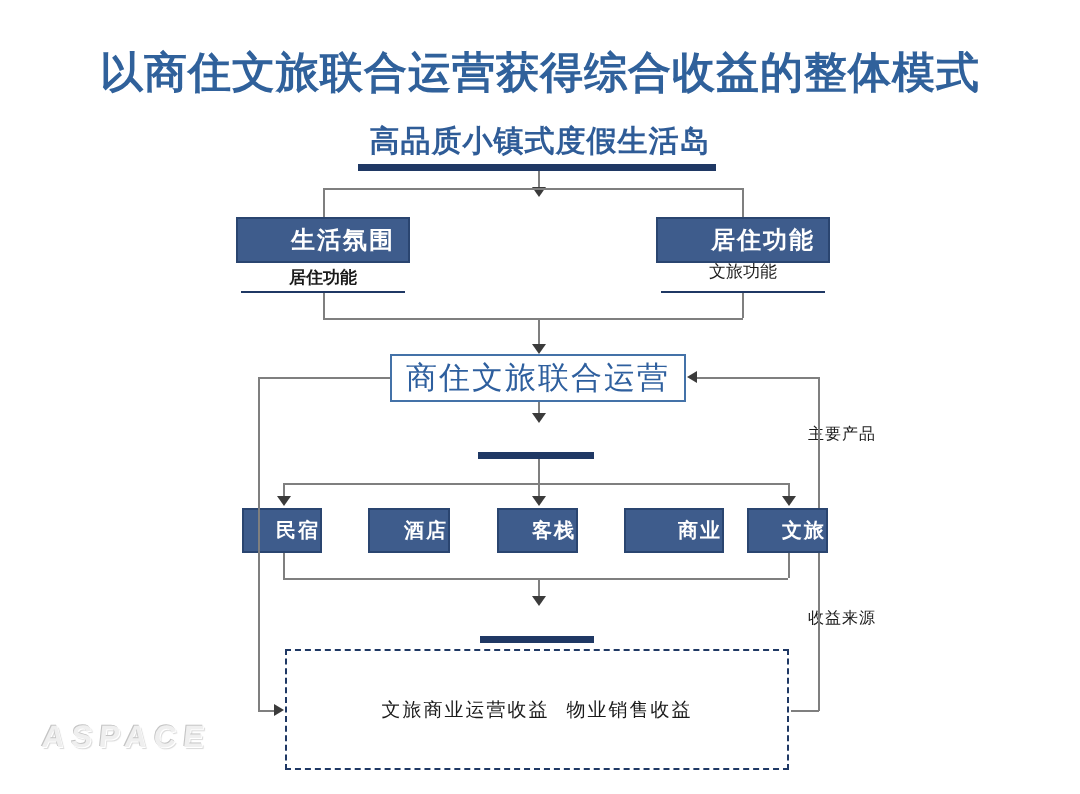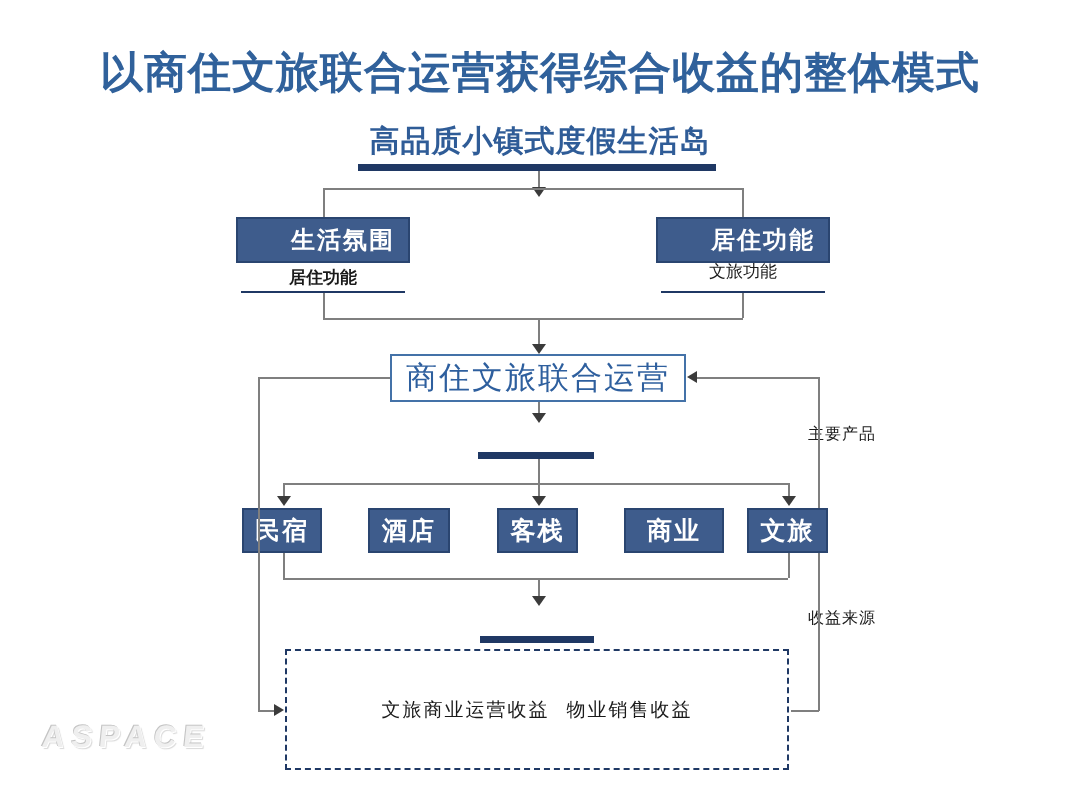--- a/index.html
+++ b/index.html
@@ -38,21 +38,21 @@
   .tri-right{border-top:6px solid transparent;border-bottom:6px solid transparent;border-left:10px solid #3B3B3B;}
   .tri-left{border-top:6px solid transparent;border-bottom:6px solid transparent;border-right:10px solid #3B3B3B;}
 
   
   .navybox{
     position:absolute;background:#3E5C8C;border:2px solid #2A4570;
     display:flex;align-items:center;justify-content:center;
     color:#ffffff;font-weight:800;box-sizing:border-box;
   }
   .bigbox{width:174px;height:46px;font-size:24px;letter-spacing:2px;padding-left:40px;}
-  .prodbox{width:81px;height:45px;font-size:25px;letter-spacing:2px;}
+  .prodbox{width:81px;height:45px;font-size:20px;letter-spacing:2px;justify-content:flex-end;}
 
   .opbox{
     position:absolute;left:390px;top:354px;width:296px;height:48px;
     background:#ffffff;border:2px solid #4472A8;box-sizing:border-box;
     display:flex;align-items:center;justify-content:center;
     font-size:31px;font-weight:400;color:#2E5F9E;letter-spacing:2px;z-index:2;
   }
 
   .dashedbox{
     position:absolute;left:285px;top:649px;width:504px;height:121px;

